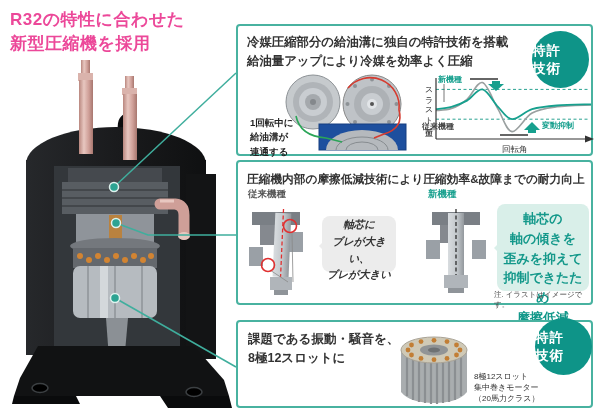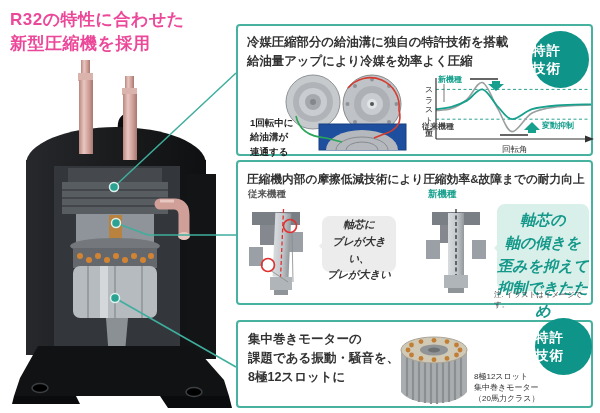--- a/index.html
+++ b/index.html
@@ -23,21 +23,21 @@
   .ylabel{left:184px;top:55px;writing-mode:vertical-rl;text-orientation:upright;
           font-size:8px;color:#333;letter-spacing:1px;height:56px;}
   .model-label{top:26px;font-size:9.5px;color:#555;font-weight:bold;}
   .model-label.new{color:#17a08e;}
   .bubble{position:absolute;border-radius:8px;text-align:center;font-weight:bold;}
   .bubble:before{content:"";position:absolute;left:-9px;top:24px;border:6px solid transparent;}
   .bubble.gray{left:84px;top:54px;width:74px;height:56px;background:#ececec;color:#333;
                font-size:10.5px;line-height:1.6;padding-top:0;font-style:italic;}
   .bubble.gray:before{border-right-color:#ececec;}
   .bubble.teal{left:259px;top:42px;width:92px;height:82px;background:#d9efe9;color:#13988a;
-               font-size:15px;line-height:1.52;padding-top:5px;font-style:italic;}
+               font-size:13px;line-height:1.52;padding-top:5px;}
   .bubble.teal:before{top:38px;border-right-color:#d9efe9;}
   .friction-cap{left:50px;top:120px;font-size:11px;font-weight:bold;color:#222;}
   .note{left:256px;top:128px;font-size:7.5px;color:#444;}
   .p3text{left:10px;top:8px;font-size:12.5px;font-weight:bold;color:#333;line-height:1.5;}
   .motor-cap{left:236px;top:49px;font-size:8px;color:#333;line-height:1.4;}
   svg text{font-family:"Liberation Sans","DejaVu Sans",sans-serif;}
   .overlay{pointer-events:none;z-index:1;}
   .panel{z-index:2;}
 </style>
 </head>
@@ -253,21 +253,20 @@
       <div>軸の傾きを</div>
       <div>歪みを抑えて</div>
       <div>抑制できたため</div>
       <div>摩擦低減</div>
     </div>
     <div class="abs note">注. イラストはイメージです。</div>
   </section>
 
   <section class="panel p3">
     <div class="abs p3text">
-      <div>集中巻きモーターの</div>
       <div>課題である振動・騒音を、</div>
       <div>8極12スロットに</div>
     </div>
 
     <svg class="abs" style="left:160px;top:2px" width="72" height="82" viewBox="0 0 72 82">
       <path d="M3,26 h66 v42 q-9,11 -33,11 q-24,0 -33,-11 z" fill="#a9adaf"></path>
       <path d="M9,27 V72 M15,28 V76 M21,28 V78 M27,28 V79 M33,28 V80 M39,28 V80 M45,28 V79 M51,28 V78 M57,28 V76 M63,27 V72" stroke="#8b8f92" stroke-width="2.2" fill="none"></path>
       <ellipse cx="36" cy="26" rx="33" ry="13" fill="#cfc9b6" stroke="#a9a396"></ellipse>
       <g fill="#c27e35">
         <circle cx="62" cy="26" r="2.4"></circle>

